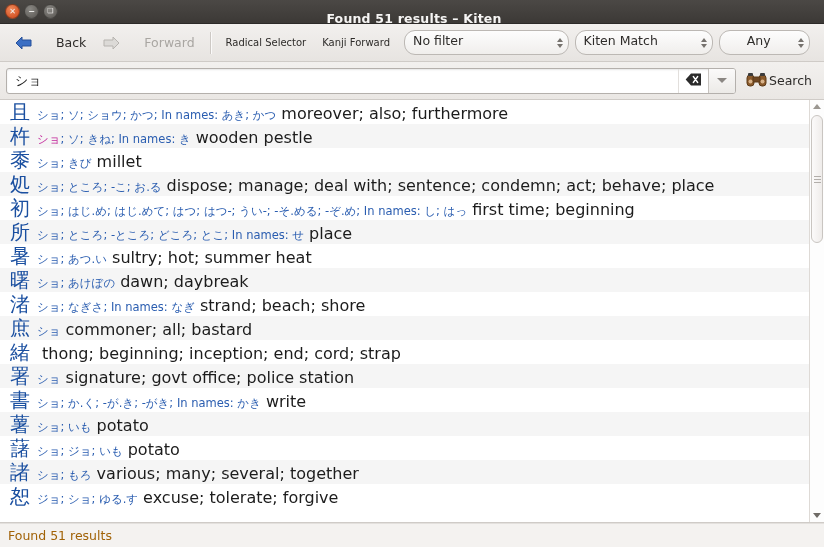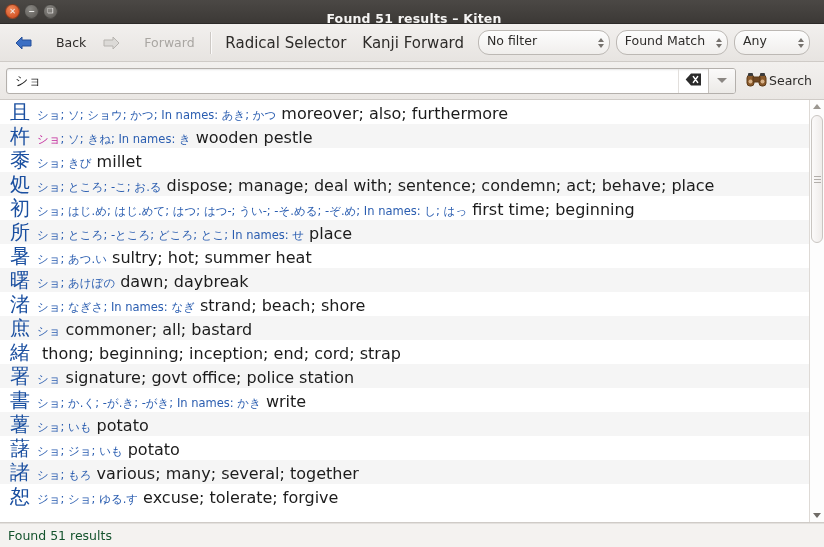--- a/index.html
+++ b/index.html
@@ -41,39 +41,39 @@
     border-bottom: 1px solid #cfcbc7;
     display: flex; align-items: center; padding: 0 6px; gap: 0;
   }
   .tbtn { display: flex; align-items: center; gap: 23px; padding: 3px 7px;
           border-radius: 3px; font-size: 12.5px; color: #2e2c2a; cursor: default;
           white-space: nowrap; background: transparent; border: 1px solid transparent; }
   .tbtn.disabled { color: #a9a6a2; }
   .arrow-ico { width: 19px; height: 14px; display: block; }
   .tsep { width: 1px; height: 22px; background: #cdc9c5; margin: 0 7px;
           box-shadow: 1px 0 0 #fbfafa; }
-  .tlabel { padding: 3px 8px; font-size: 15px; color: #2e2c2a; white-space: nowrap;
+  .tlabel { padding: 3px 8px; font-size: 10px; color: #2e2c2a; white-space: nowrap;
             border-radius: 3px; cursor: default; }
 
   .combo {
     position: relative; height: 25px; display: flex; align-items: center;
     background: linear-gradient(to bottom, #fdfdfd, #f0eeec);
     border: 1px solid #bcb8b4; border-radius: 11px;
     font-size: 12.5px; color: #2e2c2a; padding: 0 20px 4px 8px;
     margin-left: 6px; cursor: default; white-space: nowrap;
   }
   .combo .spin { position: absolute; right: 5px; top: 50%; transform: translateY(-50%);
                  display: flex; flex-direction: column; gap: 2px; }
   .combo .spin i { display: block; width: 0; height: 0; border-left: 3.5px solid transparent;
                    border-right: 3.5px solid transparent; }
   .combo .spin i.up { border-bottom: 4px solid #76726e; }
   .combo .spin i.dn { border-top: 4px solid #76726e; }
   #combo-filter { width: 176px; }
   #combo-match  { width: 148px; }
-  #combo-any    { width: 96px; margin-right: 8px; }
+  #combo-any    { width: 96px; margin-right: 8px; justify-content: center; }
 
   
   .searchrow {
     height: 38px; flex: 0 0 38px;
     background: linear-gradient(to bottom, #f2f0ee 0%, #eae7e4 100%);
     border-bottom: 1px solid #cfcbc7;
     display: flex; align-items: center; padding: 0 6px; gap: 0;
   }
   .searchwrap { flex: 1; display: flex; align-items: stretch; height: 26px;
                 border: 1px solid #b4b0ac; border-radius: 3px; background: #fff;
@@ -120,21 +120,21 @@
   .sthumb { position: absolute; left: 1px; right: 1px; top: 15px; height: 128px;
             background: linear-gradient(to right, #fbfafa, #efecea);
             border: 1px solid #c9c5c1; border-radius: 7px;
             display: flex; align-items: center; justify-content: center; }
   .sthumb .grip { display: flex; flex-direction: column; gap: 2px; }
   .sthumb .grip b { display: block; width: 7px; height: 1px; background: #b2aeaa; }
 
   
   .statusbar { height: 24px; flex: 0 0 24px; background: #f4f2f0;
                display: flex; align-items: center; padding-left: 8px;
-               font-size: 12.5px; color: #14532d; border-top: 1px solid #e3e0dd; }
+               font-size: 12.5px; color: #a16207; border-top: 1px solid #e3e0dd; }
 </style>
 </head>
 <body>
 
 <div class="window">
 
   <div class="titlebar">
     <div class="winbtns">
       <div class="wb close">
           <span class="glyph">✕</span>
@@ -173,21 +173,21 @@
     <div class="tlabel">Kanji Forward</div>
 
     <div class="combo" id="combo-filter">
       <span>No filter</span>
       <span class="spin">
           <i class="up"></i>
           <i class="dn"></i>
         </span>
     </div>
     <div class="combo" id="combo-match">
-      <span>Found Match</span>
+      <span>Kiten Match</span>
       <span class="spin">
           <i class="up"></i>
           <i class="dn"></i>
         </span>
     </div>
     <div class="combo" id="combo-any">
       <span>Any</span>
       <span class="spin">
           <i class="up"></i>
           <i class="dn"></i>

